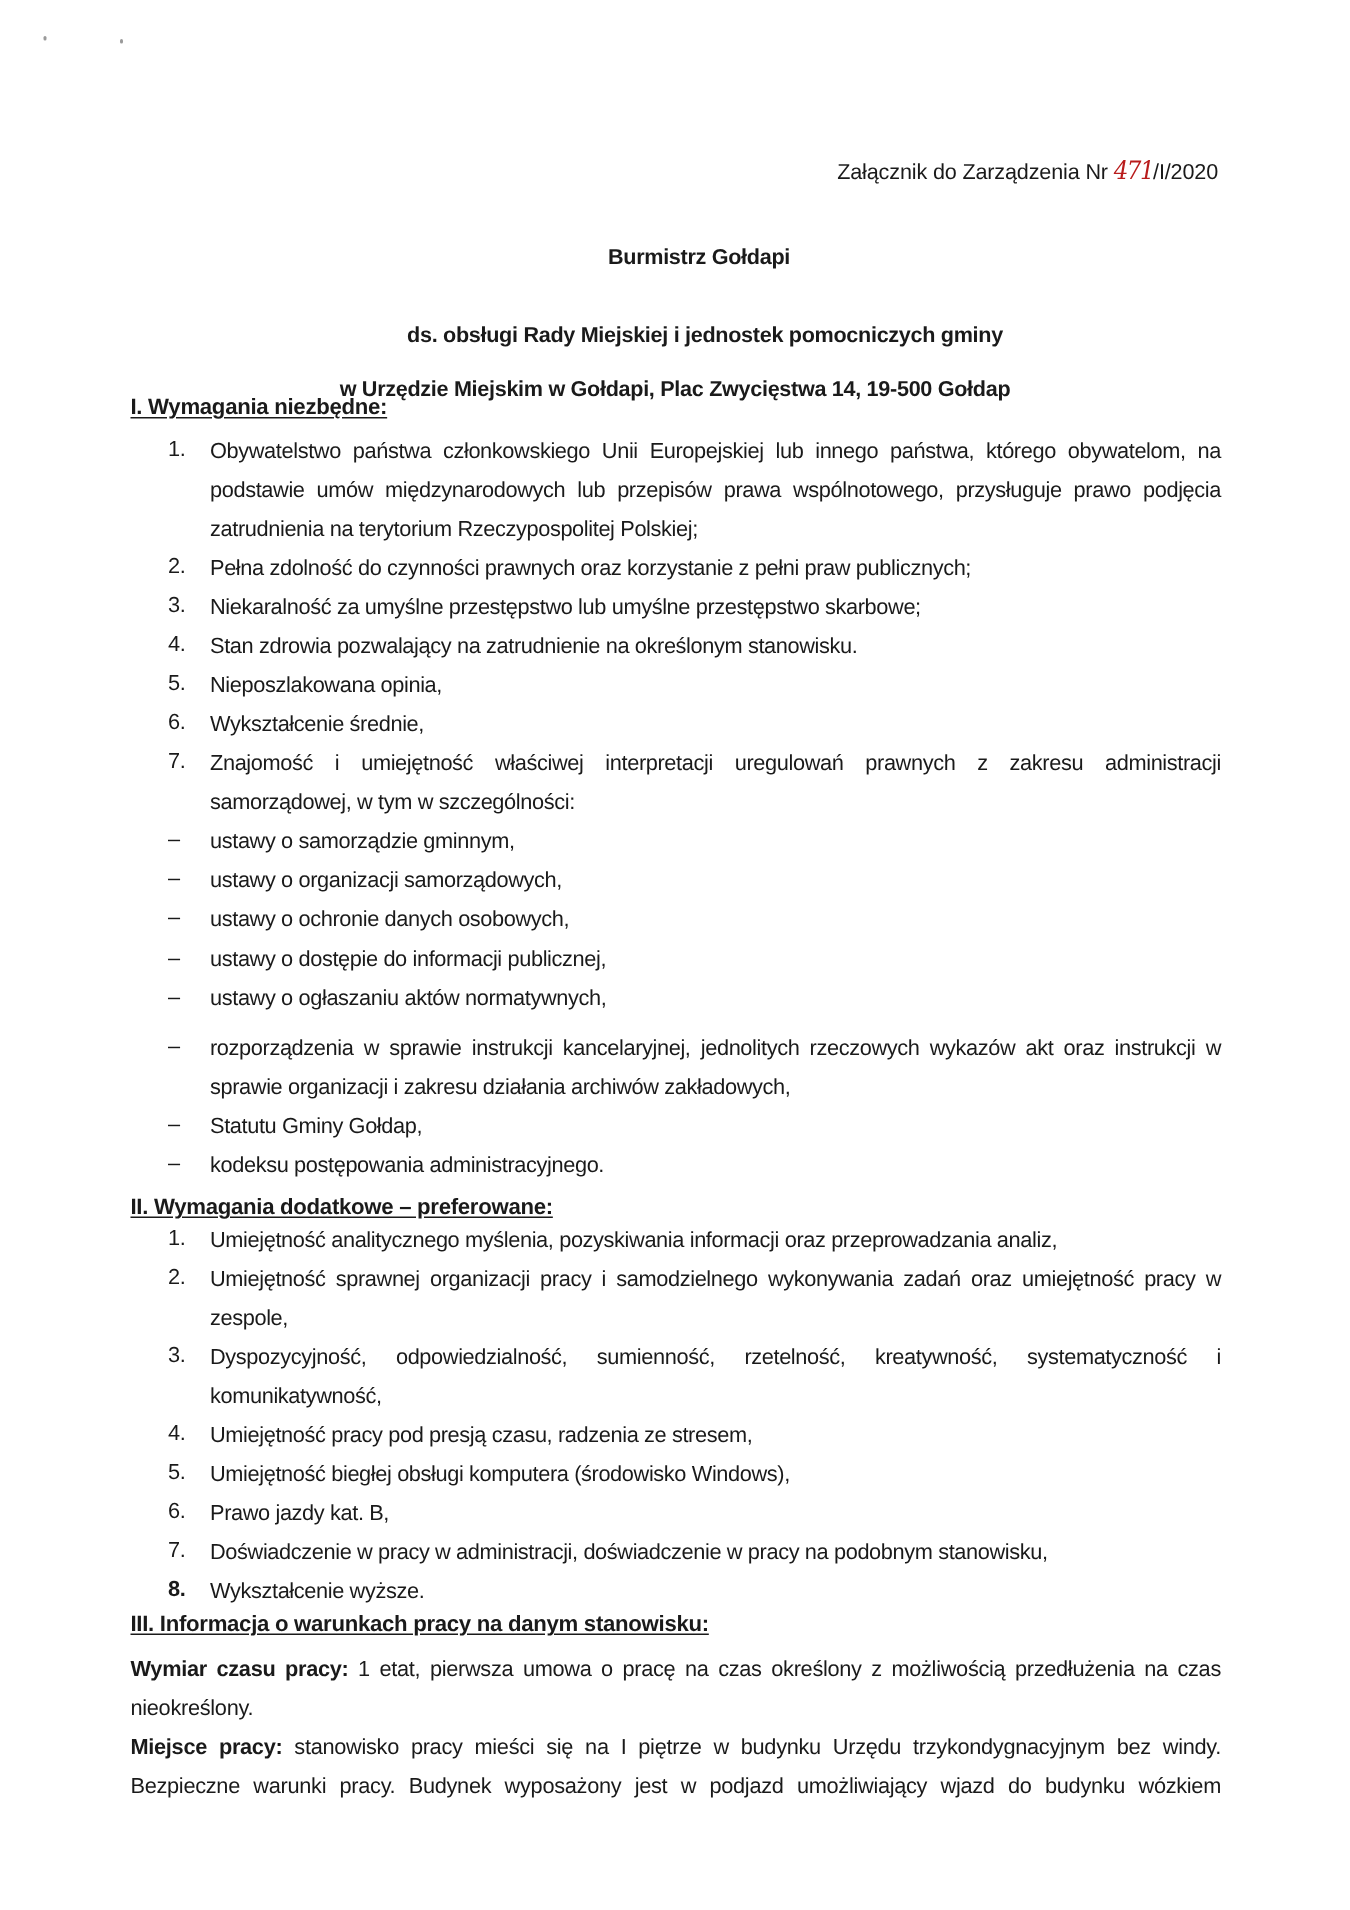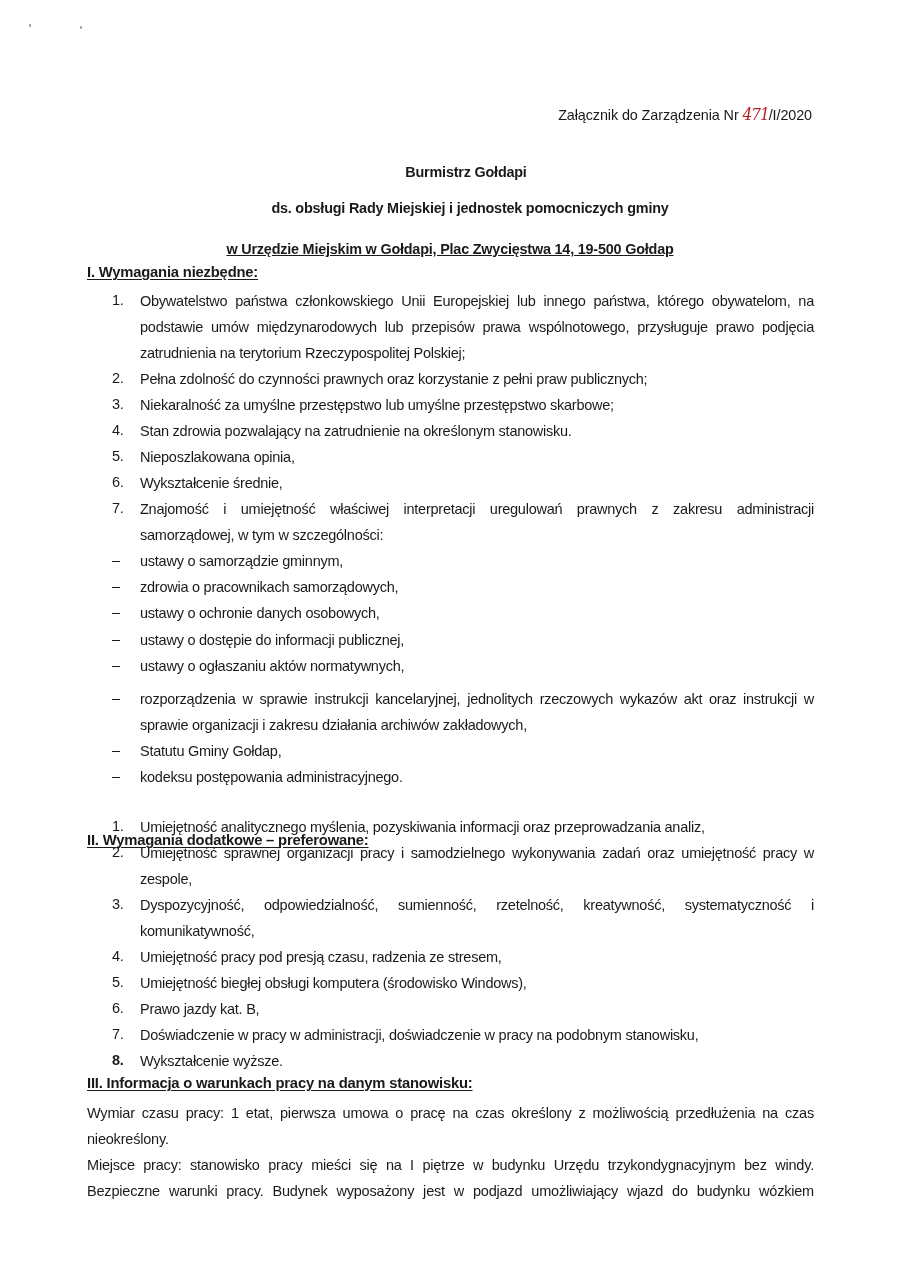--- a/index.html
+++ b/index.html
@@ -99,38 +99,38 @@
     .para {
       position: absolute;
       left: 87px;
       width: 727px;
       font-size: 14.5px;
       line-height: 26px;
       letter-spacing: -0.2px;
       text-align: justify;
       text-align-last: left;
     }
-    .para .lbl { font-weight: normal; }
+    .para .lbl { font-weight: bold; }
     .para.full-last { text-align-last: justify; }
   </style>
 </head>
 <body>
 
 <div class="page">
 
   <div class="scan-dot" style="left:29px; top:24px;"></div>
   <div class="scan-dot" style="left:80px; top:26px;"></div>
 
   <div class="header-right" style="top:104px;">
     <span>Załącznik do Zarządzenia Nr </span><span class="hand">471</span><span>/I/2020</span>
   </div>
 
   <div class="center" style="top:164px;margin-left:16px;">Burmistrz Gołdapi</div>
-  <div class="center" style="top:200px;padding-left:40px;">ds. obsługi Rady Miejskiej i jednostek pomocniczych gminy</div>
-  <div class="center" style="top:241px;text-decoration:underline;">w Urzędzie Miejskim w Gołdapi, Plac Zwycięstwa 14, 19-500 Gołdap</div>
+  <div class="center" style="top:216px;padding-left:40px;">ds. obsługi Rady Miejskiej i jednostek pomocniczych gminy</div>
+  <div class="center" style="top:252px;">w Urzędzie Miejskim w Gołdapi, Plac Zwycięstwa 14, 19-500 Gołdap</div>
 
   <div class="section-head" style="top:264px;">I. Wymagania niezbędne:</div>
 
   <div class="item" style="top:288px;">
     <span class="num" style="top:4px;">1.</span>
     <span class="txt justify">Obywatelstwo państwa członkowskiego Unii Europejskiej lub innego państwa, którego obywatelom, na podstawie umów międzynarodowych lub przepisów prawa wspólnotowego, przysługuje prawo podjęcia zatrudnienia na terytorium Rzeczypospolitej Polskiej;</span>
   </div>
   <div class="item" style="top:366px;">
     <span class="num" style="top:4px;">2.</span>
     <span class="txt">Pełna zdolność do czynności prawnych oraz korzystanie z pełni praw publicznych;</span>
@@ -155,21 +155,21 @@
     <span class="num" style="top:4px;">7.</span>
     <span class="txt justify">Znajomość i umiejętność właściwej interpretacji uregulowań prawnych z zakresu administracji samorządowej, w tym w szczególności:</span>
   </div>
 
   <div class="dash-item" style="top:548px;">
     <span class="dash" style="top:4px;">–</span>
     <span class="txt">ustawy o samorządzie gminnym,</span>
   </div>
   <div class="dash-item" style="top:574px;">
     <span class="dash" style="top:4px;">–</span>
-    <span class="txt">zdrowia o pracownikach samorządowych,</span>
+    <span class="txt">ustawy o organizacji samorządowych,</span>
   </div>
   <div class="dash-item" style="top:600px;">
     <span class="dash" style="top:4px;">–</span>
     <span class="txt">ustawy o ochronie danych osobowych,</span>
   </div>
   <div class="dash-item" style="top:627px;">
     <span class="dash" style="top:4px;">–</span>
     <span class="txt">ustawy o dostępie do informacji publicznej,</span>
   </div>
   <div class="dash-item" style="top:653px;">
@@ -182,21 +182,21 @@
   </div>
   <div class="dash-item" style="top:738px;">
     <span class="dash" style="top:4px;">–</span>
     <span class="txt">Statutu Gminy Gołdap,</span>
   </div>
   <div class="dash-item" style="top:764px;">
     <span class="dash" style="top:4px;">–</span>
     <span class="txt">kodeksu postępowania administracyjnego.</span>
   </div>
 
-  <div class="section-head" style="top:832px;">II. Wymagania dodatkowe – preferowane:</div>
+  <div class="section-head" style="top:797px;">II. Wymagania dodatkowe – preferowane:</div>
 
   <div class="item" style="top:814px;">
     <span class="num" style="top:4px;">1.</span>
     <span class="txt">Umiejętność analitycznego myślenia, pozyskiwania informacji oraz przeprowadzania analiz,</span>
   </div>
   <div class="item" style="top:840px;">
     <span class="num" style="top:4px;">2.</span>
     <span class="txt justify">Umiejętność sprawnej organizacji pracy i samodzielnego wykonywania zadań oraz umiejętność pracy w zespole,</span>
   </div>
   <div class="item" style="top:892px;">

